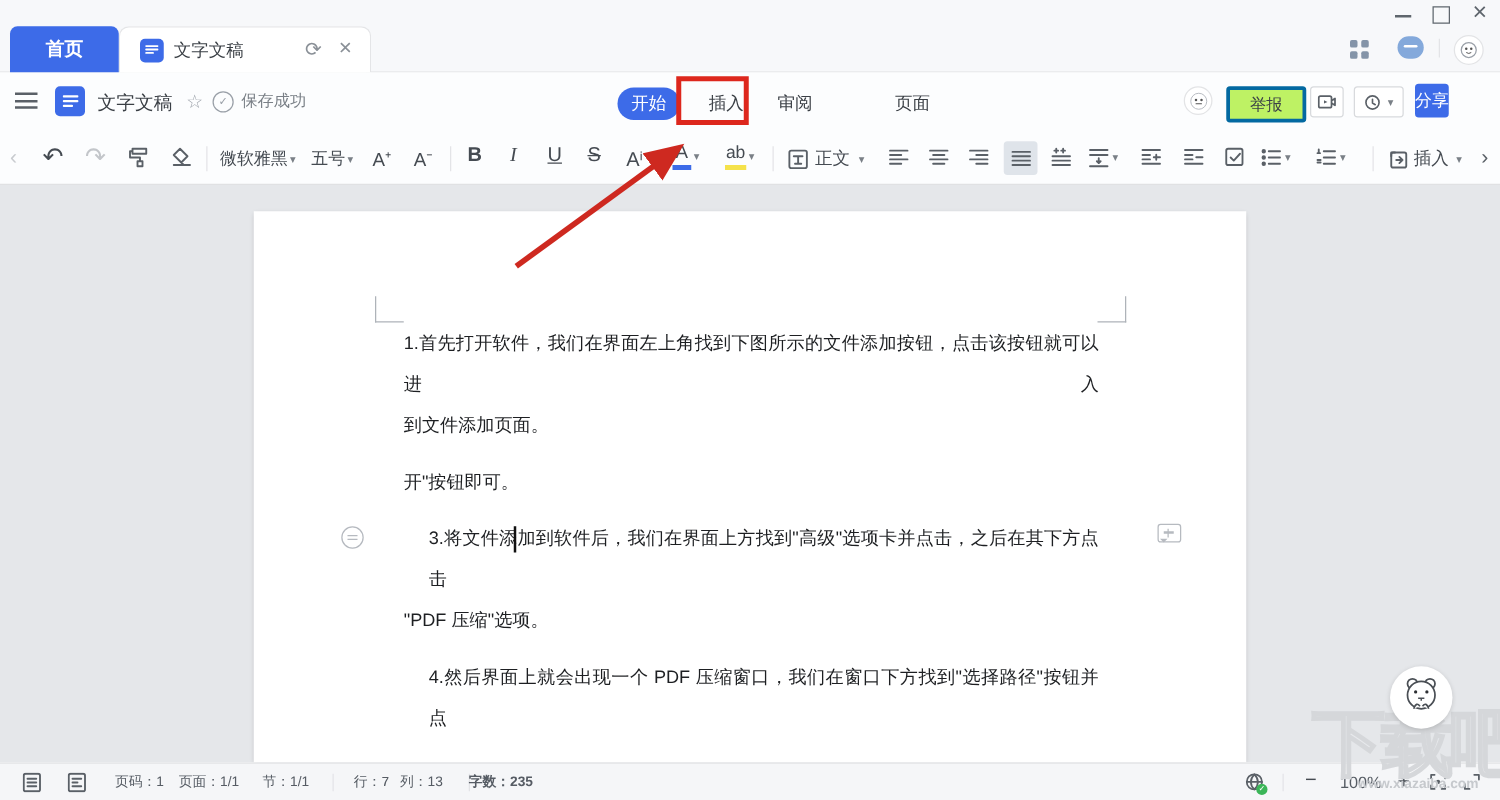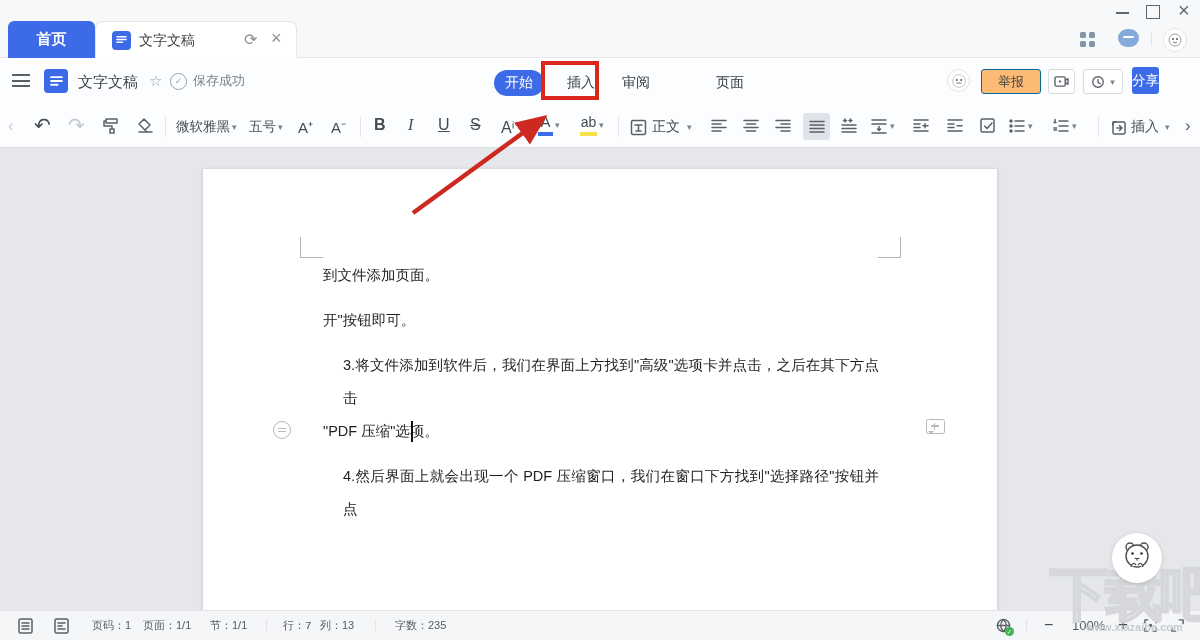--- a/index.html
+++ b/index.html
@@ -92,21 +92,21 @@
   </div>
 
   <div class="abs miniface" style="left:947px;top:69px;width:21px;height:21px;">
     <svg width="16" height="16" viewBox="0 0 16 16">
         <circle cx="8" cy="8" r="6.4" fill="#fff" stroke="#b8bcc2" stroke-width="0.8"></circle>
         <circle cx="5.8" cy="7" r="1" fill="#555"></circle>
         <circle cx="10.2" cy="7" r="1" fill="#555"></circle>
         <path d="M5.5 10h5" stroke="#555" stroke-width="0.8"></path>
       </svg>
   </div>
-  <div class="abs flex" style="left:981px;top:69px;width:58px;height:23px;border:1px solid #0369a1;border-radius:3px;background:#fdba74;justify-content:center;">
+  <div class="abs flex" style="left:981px;top:69px;width:58px;height:23px;border:3px solid #0369a1;border-radius:3px;background:#bef264;justify-content:center;">
     <span style="font-size:13px;color:#3c4147;">举报</span>
   </div>
   <div class="abs flex" style="left:1048px;top:69px;width:25px;height:23px;border:1px solid #d8dadd;border-radius:3px;background:#fff;justify-content:center;">
     <svg class="i" width="15" height="13" viewBox="0 0 16 14">
         <rect x="1" y="2" width="11" height="10" rx="1.5"></rect>
         <path d="M5.5 5.5l3 1.5-3 1.5z" fill="#5a6067" stroke="none"></path>
         <path d="M12.5 5.5l2.5-1.5v6l-2.5-1.5"></path>
       </svg>
   </div>
   <div class="abs flex" style="left:1083px;top:69px;width:38px;height:23px;border:1px solid #d8dadd;border-radius:3px;background:#fff;justify-content:center;gap:3px;">
@@ -255,20 +255,21 @@
 
   <div class="abs" style="left:0;top:148px;width:1200px;height:462px;background:#e5e7ea;"></div>
 
   <div class="abs" style="left:203px;top:169px;width:794px;height:441px;background:#fff;box-shadow:0 1px 4px rgba(0,0,0,0.18);"></div>
 
   <div class="abs" style="left:300px;top:237px;width:22px;height:20px;border-left:1px solid #aeb3b9;border-bottom:1px solid #aeb3b9;"></div>
   <div class="abs" style="left:878px;top:237px;width:22px;height:20px;border-right:1px solid #aeb3b9;border-bottom:1px solid #aeb3b9;"></div>
 
   <div class="abs" style="left:323px;top:259px;width:556px;font-size:14.5px;color:#1d1f22;">
     <div class="para">
+      <div class="doc-line full">1.首先打开软件，我们在界面左上角找到下图所示的文件添加按钮，点击该按钮就可以进入</div>
       <div class="doc-line">到文件添加页面。</div>
     </div>
     <div class="para">
       <div class="doc-line">开"按钮即可。</div>
     </div>
     <div class="para">
       <div class="doc-line full" style="padding-left:20px;">3.将文件添加到软件后，我们在界面上方找到"高级"选项卡并点击，之后在其下方点击</div>
       <div class="doc-line">"PDF 压缩"选项。</div>
     </div>
     <div class="para">
@@ -330,21 +331,21 @@
           <path d="M4 5h7M4 8h4M4 11h7"></path>
         </svg>
     </div>
     <span class="abs statxt" style="left:92px;top:7px;">页码：1</span>
     <span class="abs statxt" style="left:143px;top:7px;">页面：1/1</span>
     <span class="abs statxt" style="left:210px;top:7px;">节：1/1</span>
     <div class="abs vdiv" style="left:266px;top:8px;height:14px;"></div>
     <span class="abs statxt" style="left:283px;top:7px;font-family:Liberation Mono, monospace;">行：7</span>
     <span class="abs statxt" style="left:320px;top:7px;">列：13</span>
     <div class="abs vdiv" style="left:375px;top:8px;height:14px;"></div>
-    <span class="abs statxt" style="left:395px;top:7px;">字数：235</span>
+    <span class="abs statxt" style="left:375px;top:7px;font-weight:bold;">字数：235</span>
 
     <div class="abs" style="left:996px;top:7px;width:15px;height:15px;">
       <svg class="i" width="15" height="15" viewBox="0 0 16 16">
           <circle cx="8" cy="8" r="6.5"></circle>
           <path d="M1.5 8h13M8 1.5c-4 4-4 9 0 13c4-4 4-9 0-13"></path>
         </svg>
       <div style="position:absolute;right:-3px;bottom:-3px;width:9px;height:9px;background:#3bb558;border-radius:50%;color:#fff;font-size:6.5px;text-align:center;line-height:9px;">✓</div>
     </div>
     <div class="abs vdiv" style="left:1026px;top:8px;height:14px;"></div>
     <span class="abs glyph" style="left:1044px;top:5px;font-size:16px;color:#454b52;">−</span>

